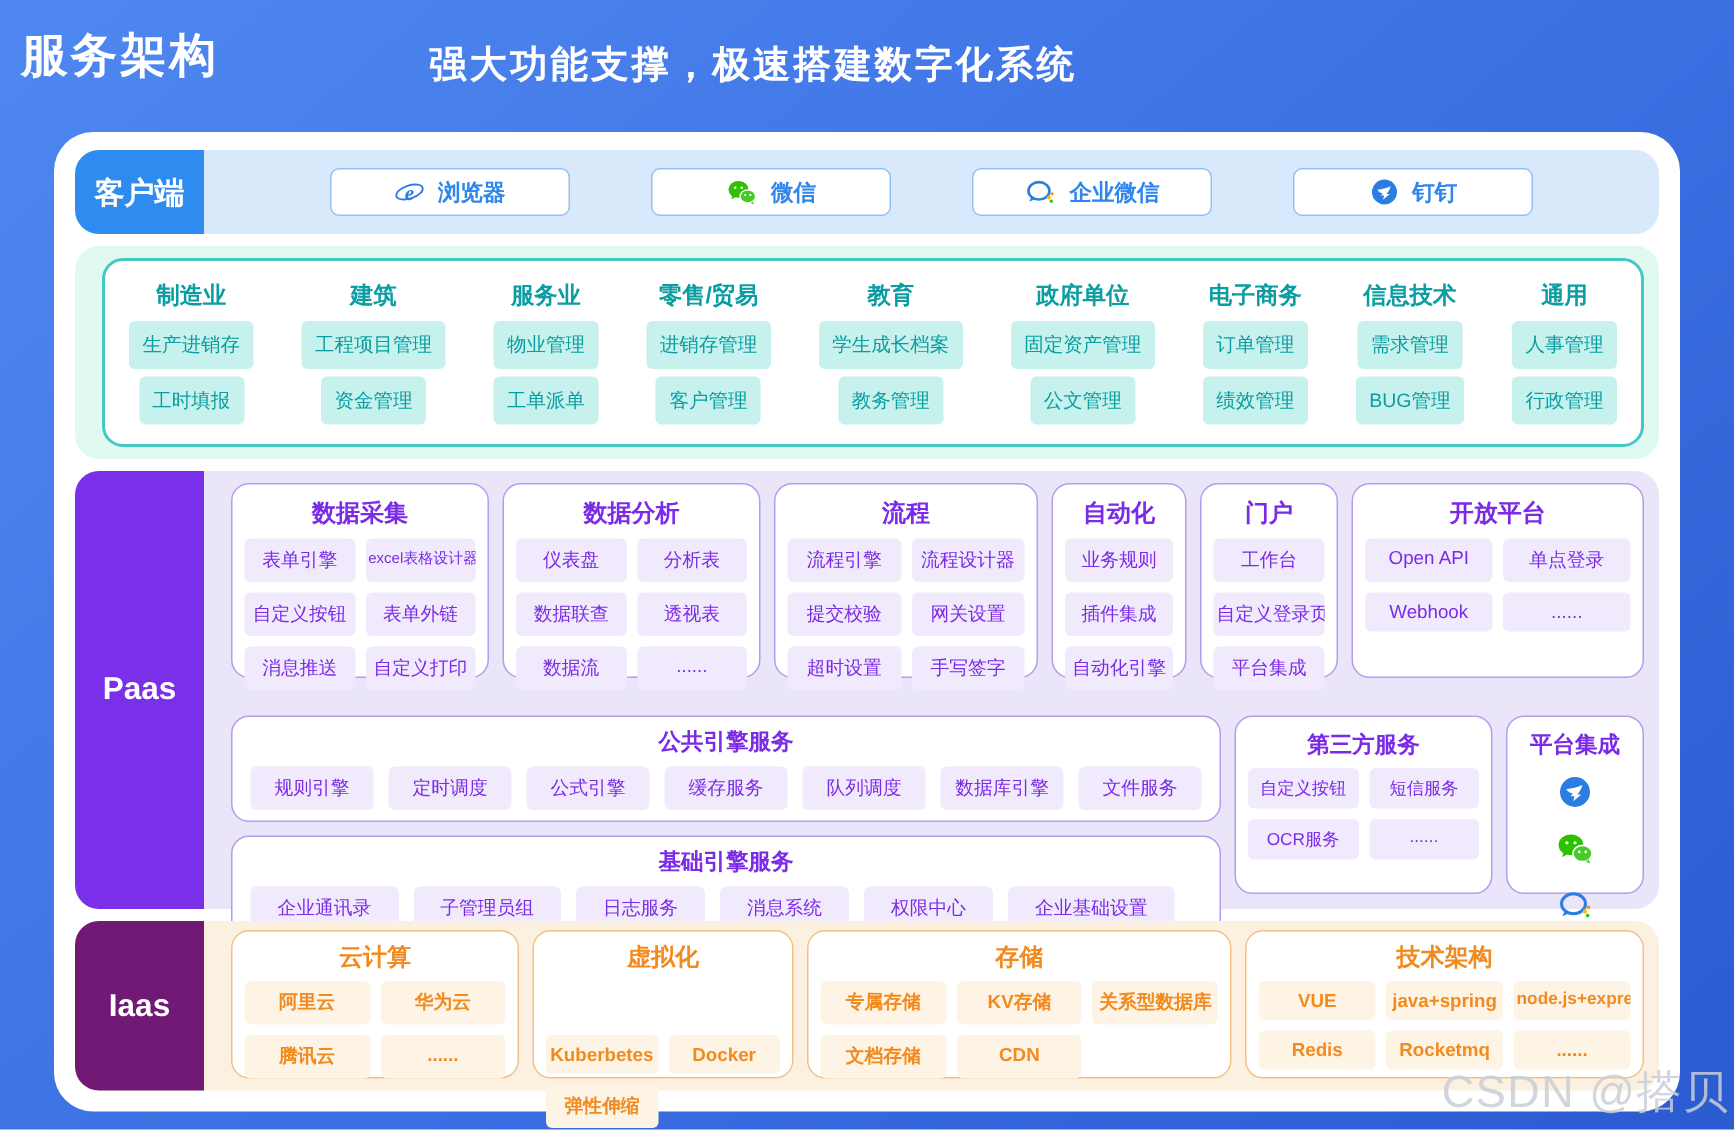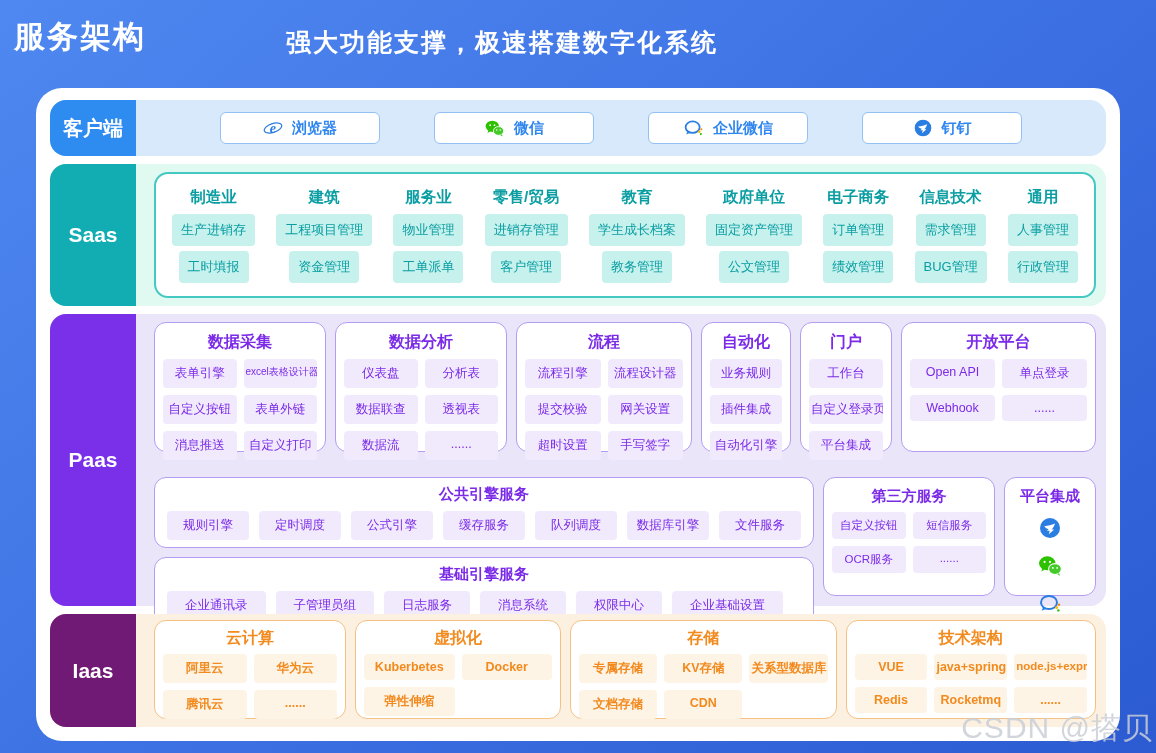--- a/index.html
+++ b/index.html
@@ -100,21 +100,21 @@
   .iaas .row-label { background:#701a75; }
   .iaas .row-content { gap:9px; padding:6px 10px 8px 18px; }
   .panel.orange { border-color:#f5c084; }
   .panel.orange .panel-title { color:#f28a1e; font-size:16px; margin:2px 0 5px; }
   .tag-orange {
     background:#fdf4e6; color:#f28a1e; font-size:12.5px; padding:6px 2px;
     border-radius:4px; text-align:center; white-space:nowrap; overflow:hidden; font-weight:bold;
   }
   .tag-orange.sm { font-size:11.5px; }
   .w-cloud { flex:none; width:192px; }
-  .w-virt { flex:none; width:206px; }
+  .w-virt { flex:none; width:174px;gap:36px; }
   .w-sto { flex:1.07; }
   .w-tech { flex:1; }
   
   .watermark {
     position:absolute; right:3px; bottom:4px; z-index:5;
     font-size:30px; color:#c9ced6; opacity:.85; letter-spacing:1px;
   }
 </style>
 </head>
 <body>
@@ -169,21 +169,20 @@
               <circle cx="12" cy="12" r="10" fill="#2a7de1"></circle>
               <path d="M6.2 10.2c3.8-.6 7.6-1.2 10.8-2.8-.7 2.4-1.8 4.4-3.4 6.2h2.6l-5.4 4.6.9-3.4H9l1.6-1.8c-1.8-.2-3.2-1.2-4.4-2.8z" fill="#fff"></path>
             </svg>
         </span>
         <span>钉钉</span>
       </div>
     </div>
   </div>
 
   <div class="row saas">
-    <div class="row-label">Saas</div>
     <div class="row-content">
       <div class="saas-panel">
         <div class="saas-col">
           <div class="saas-title">制造业</div>
           <div class="tag-teal">生产进销存</div>
           <div class="tag-teal">工时填报</div>
         </div>
         <div class="saas-col">
           <div class="saas-title">建筑</div>
           <div class="tag-teal">工程项目管理</div>

